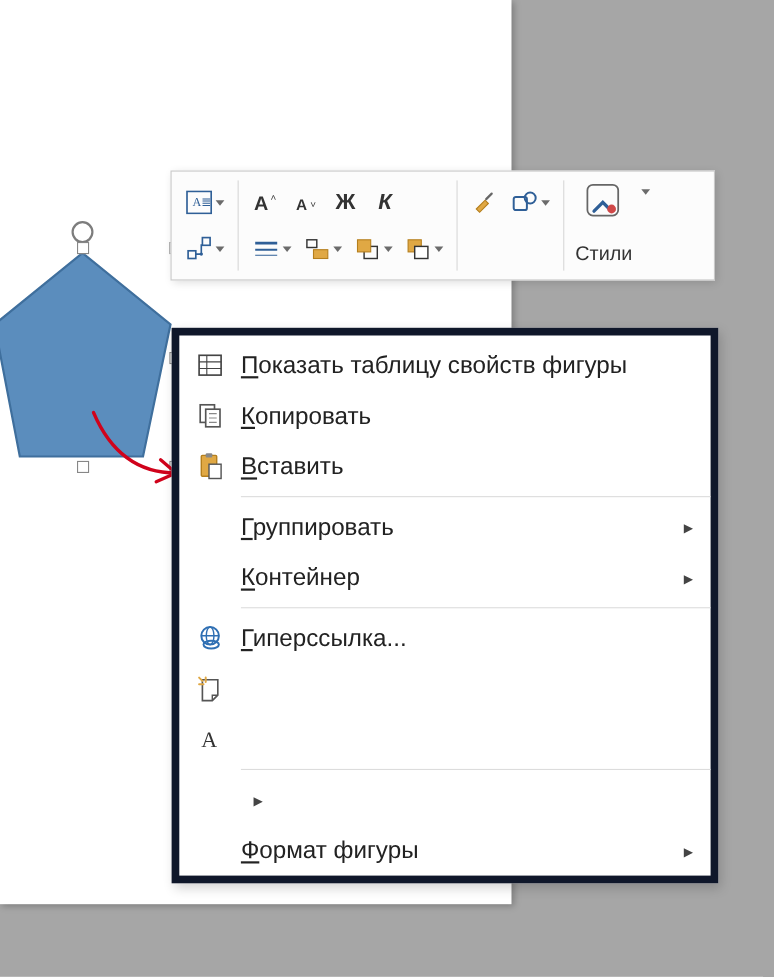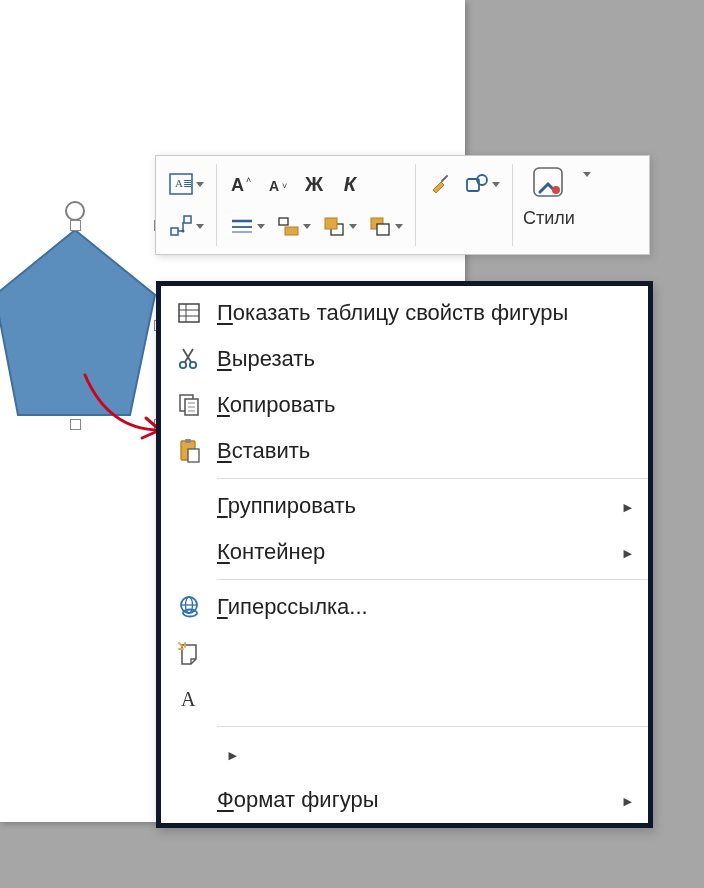--- a/index.html
+++ b/index.html
@@ -86,30 +86,30 @@
   .btn-ico svg{ display:block; }
   .split{ display:flex; align-items:center; gap:2px; cursor:pointer;}
   .caret{
     width:0;height:0;border-left:4px solid transparent;border-right:4px solid transparent;border-top:5px solid #6b6b6b;
   }
   .styles-btn{
     display:flex; flex-direction:column; align-items:center; justify-content:center;
     gap:2px; cursor:pointer; padding:0 4px;
   }
   .styles-btn .cube svg{display:block;}
-  .styles-label{ font-size:18px; color:#333; margin-top:2px;}
+  .styles-label{ font-size:18px; color:#333; margin-top:14px;}
   .styles-split{ display:flex; align-items:flex-start; gap:4px;}
 
   
   .ctx-menu{
     position:absolute;
-    left:156px; top:281px;
+    left:156px; top:298px;
     width:497px;
     background:#fff;
-    border:5px solid #0f172a;
+    border:7px solid #0f172a;
     box-shadow: 2px 4px 10px rgba(0,0,0,.18);
     padding:4px 0 0 0;
     font-size:22px;
   }
   .ctx-item{
     display:flex; align-items:center;
     height:46px;
     padding:0 16px 0 0;
     cursor:pointer;
     position:relative;
@@ -297,30 +297,20 @@
           <line x1="3" y1="10" x2="23" y2="10" stroke="#444"></line>
           <line x1="3" y1="16" x2="23" y2="16" stroke="#444"></line>
           <line x1="10" y1="4" x2="10" y2="22" stroke="#444"></line>
         </svg>
       </span>
       <span class="ctx-label"><span class="ul-first">П</span>оказать таблицу свойств фигуры</span>
     </div>
     <div class="ctx-item">
       <span class="ctx-ico">
         <svg width="26" height="26">
-          <circle cx="7" cy="19" r="3.2" fill="none" stroke="#2f5f97" stroke-width="1.8"></circle>
-          <circle cx="17" cy="19" r="3.2" fill="none" stroke="#2f5f97" stroke-width="1.8"></circle>
-          <path d="M9 16 L17 3 M15 16 L7 3" stroke="#555" stroke-width="1.8" fill="none"></path>
-        </svg>
-      </span>
-      <span class="ctx-label"><span class="ul-first">В</span>ырезать</span>
-    </div>
-    <div class="ctx-item">
-      <span class="ctx-ico">
-        <svg width="26" height="26">
           <rect x="4" y="3" width="13" height="16" fill="#fff" stroke="#555" stroke-width="1.5"></rect>
           <rect x="9" y="7" width="13" height="16" fill="#fff" stroke="#555" stroke-width="1.5"></rect>
           <line x1="12" y1="11" x2="19" y2="11" stroke="#888"></line>
           <line x1="12" y1="15" x2="19" y2="15" stroke="#888"></line>
           <line x1="12" y1="19" x2="19" y2="19" stroke="#888"></line>
         </svg>
       </span>
       <span class="ctx-label"><span class="ul-first">К</span>опировать</span>
     </div>
     <div class="ctx-item">

